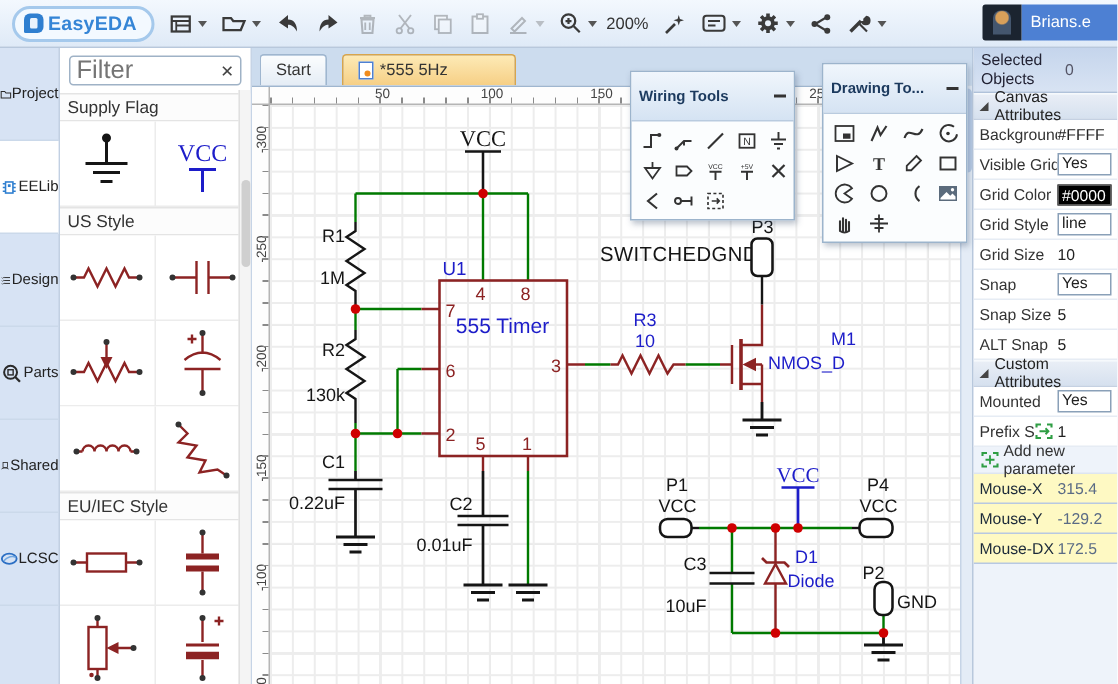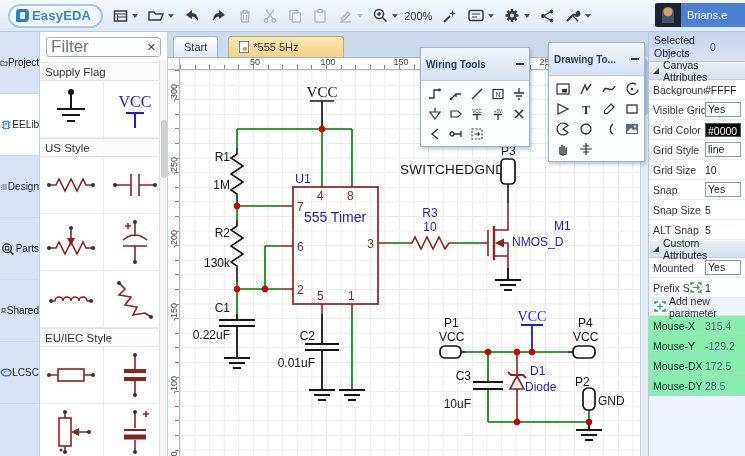--- a/index.html
+++ b/index.html
@@ -100,21 +100,21 @@
   .sechead { height:18px; display:flex; align-items:center; gap:4px; padding:0 4px;
     background:linear-gradient(#e9eef6,#d6e1ef); border-bottom:1px solid #c5d1e2; border-top:1px solid #f6f9fc; color:#222; }
   .tri { width:0; height:0; border-bottom:6px solid #444; border-left:6px solid transparent; }
   .prow { height:20px; display:flex; align-items:center; padding:0 4px; background:#fff; border-bottom:1px solid #e6ecf4; }
   .prow .lbl { flex:1; color:#333; white-space:nowrap; overflow:hidden; }
   .prow .val { width:36px; white-space:nowrap; overflow:hidden; color:#222; }
   .val.sel { border:1px solid #8aa0b8; background:#fff; height:15px; line-height:13px; padding:0 2px; }
   .val.swatchB { background:#000; color:#fff; border:1px solid #555; padding:0 2px; height:14px; line-height:14px; }
   .gicon { width:12px; height:11px; margin-right:3px; flex:none; }
   .addrow { height:18px; display:flex; align-items:center; padding:0 5px; background:#eef3fa; border-bottom:1px solid #dde5f0; color:#333; cursor:pointer; }
-  .mrow { height:20px; display:flex; align-items:center; padding:4px 4px; background:#86efac; border-bottom:1px solid #b7c8e2; }
+  .mrow { height:20px; display:flex; align-items:center; padding:4px 4px; background:#fef9c3; border-bottom:1px solid #b7c8e2; }
   .mrow .lbl { flex:1; color:#1c2a3a; }
   .mrow .val { width:36px; color:#5a6b85; white-space:nowrap; overflow:hidden; }
 </style>
 </head>
 <body>
 
 <div id="app">
 
   <div id="topbar">
     <div id="logo">
@@ -823,19 +823,15 @@
         <span class="val">315.4</span>
       </div>
       <div class="mrow">
         <span class="lbl">Mouse-Y</span>
         <span class="val">-129.2</span>
       </div>
       <div class="mrow">
         <span class="lbl">Mouse-DX</span>
         <span class="val">172.5</span>
       </div>
-      <div class="mrow">
-        <span class="lbl">Mouse-DY</span>
-        <span class="val">28.5</span>
-      </div>
     </div>
   </div>
 </div>
 
 </body></html>

